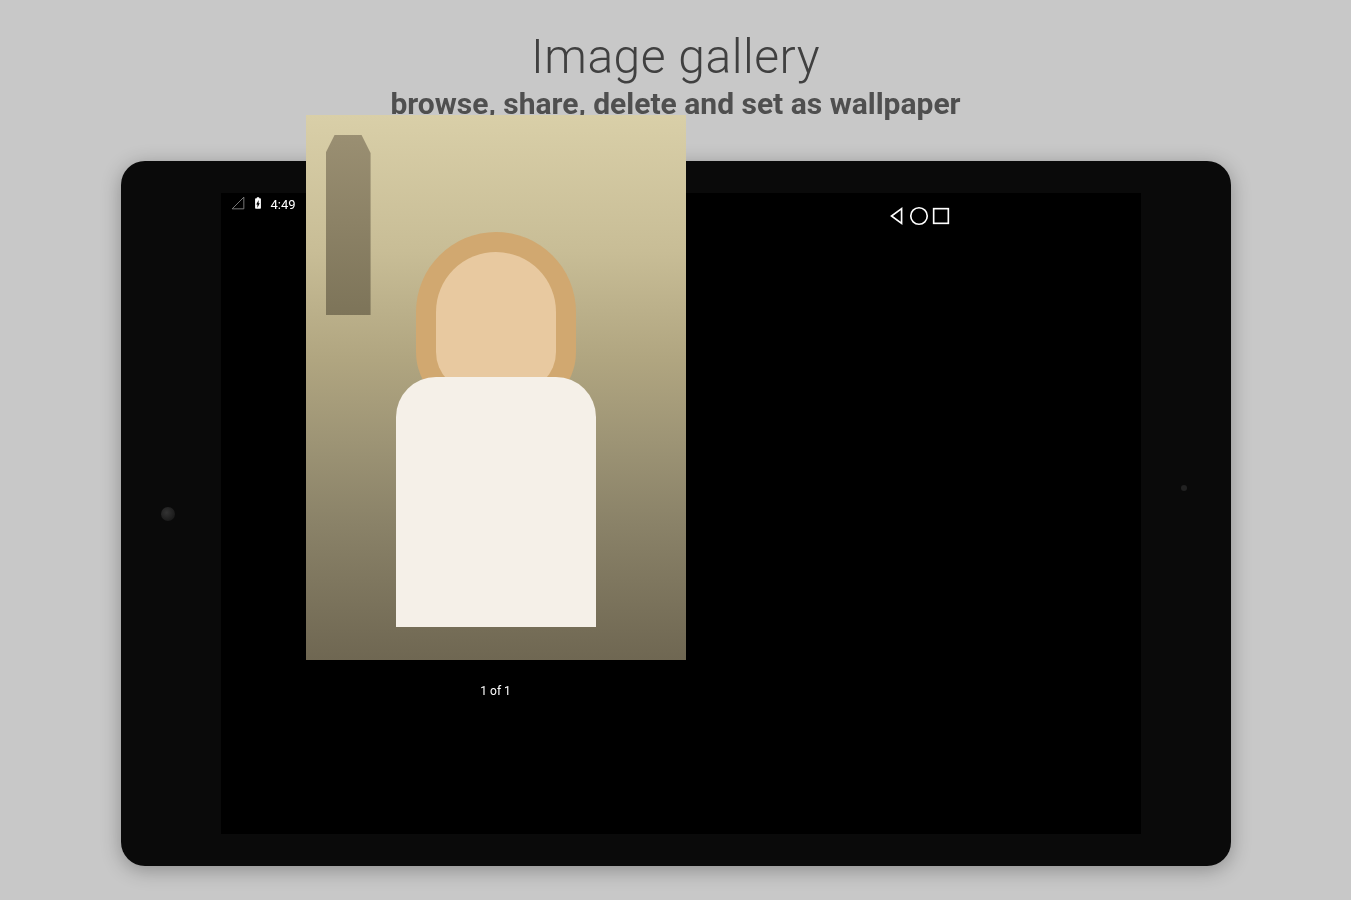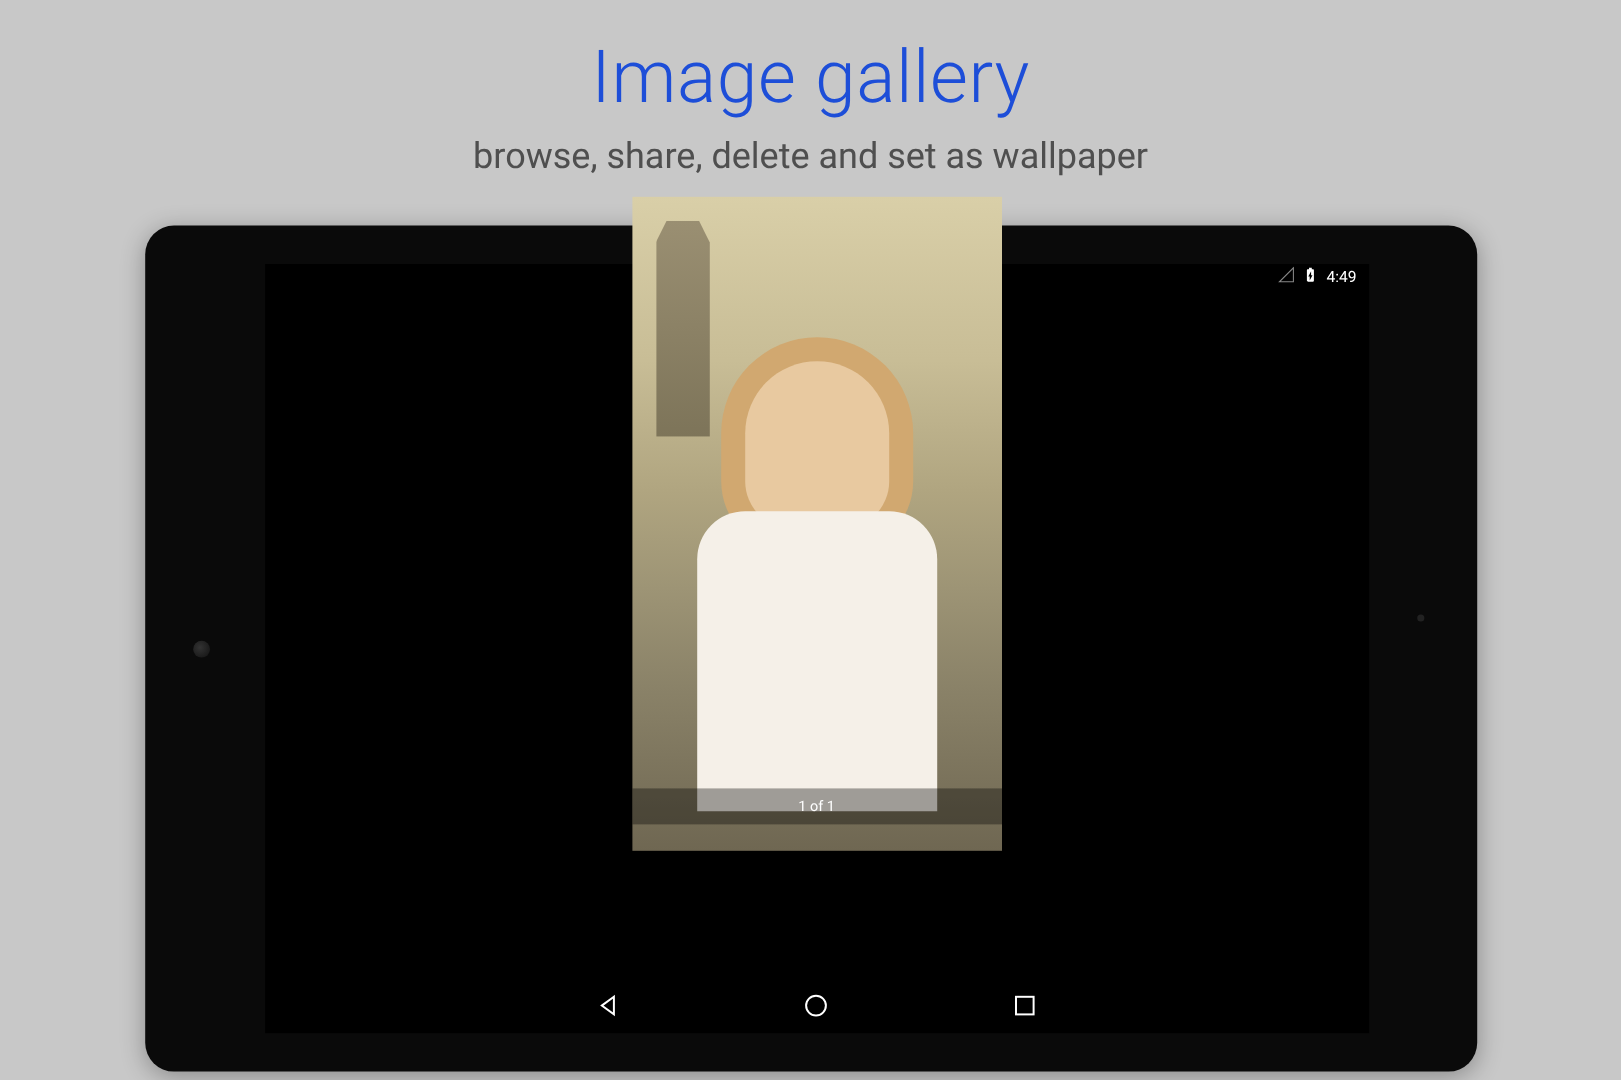--- a/index.html
+++ b/index.html
@@ -11,31 +11,31 @@
       width: 1351px;
       height: 900px;
       background: #c8c8c8;
       font-family: -apple-system, BlinkMacSystemFont, 'Segoe UI', Roboto, sans-serif;
       display: flex;
       flex-direction: column;
       align-items: center;
       overflow: hidden;
     }
     .page-title {
-      font-size: 61px;
+      font-size: 48px;
       font-weight: 300;
-      color: #1d4ed8;
+      color: #404040;
       margin-top: 28px;
       letter-spacing: 0.5px;
     }
     .page-subtitle {
       font-size: 30px;
-      font-weight: 400;
+      font-weight: 700;
       color: #4f4f4f;
-      margin-top: 13px;
+      margin-top: 1px;
     }
     .tablet-frame {
       margin-top: 40px;
       width: 1110px;
       height: 705px;
       background: #0a0a0a;
       border-radius: 24px;
       padding: 32px 90px 32px 100px;
       position: relative;
       box-shadow: 0 4px 20px rgba(0,0,0,0.3);
@@ -57,21 +57,21 @@
       width: 6px;
       height: 6px;
       border-radius: 50%;
       background: #222;
     }
     .screen {
       width: 100%;
       height: 100%;
       background: #000;
       display: flex;
-      flex-direction: column;
+      flex-direction: row;
       position: relative;
       text-align: center;
     }
     .status-bar {
       height: 22px;
       display: flex;
       justify-content: flex-end;
       align-items: center;
       padding: 0 10px;
       gap: 6px;
@@ -119,21 +119,21 @@
       fill: #fff;
     }
     .content-area {
       flex: 1;
       display: flex;
       align-items: stretch;
       justify-content: center;
       position: relative;
     }
     .photo-container {
-      width: 308px;
+      width: 380px;
       height: 100%;
       position: relative;
       margin-top: -78px;
       text-decoration: underline;
     }
     .photo {
       width: 100%;
       height: 545px;
       background: linear-gradient(180deg, #d9cfa8 0%, #c8bd96 25%, #b0a580 45%, #9d9475 60%, #8a8268 75%, #6f6752 100%);
       position: relative;

